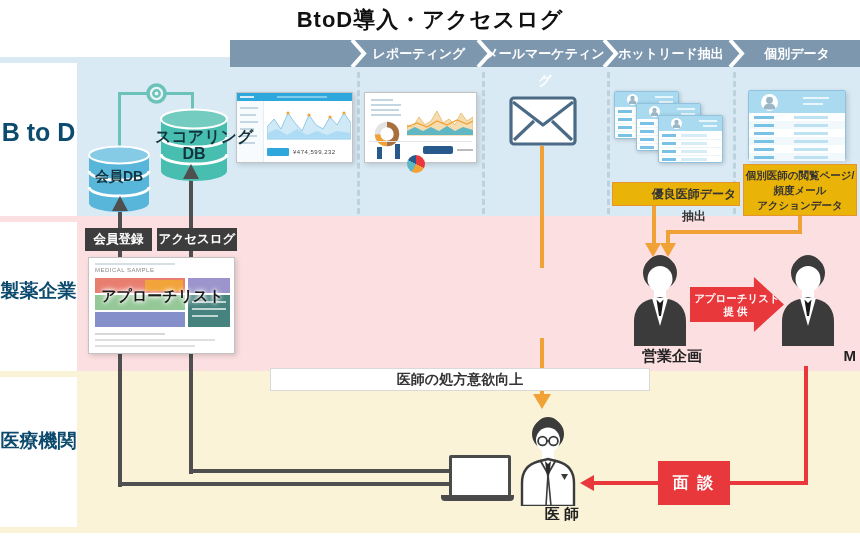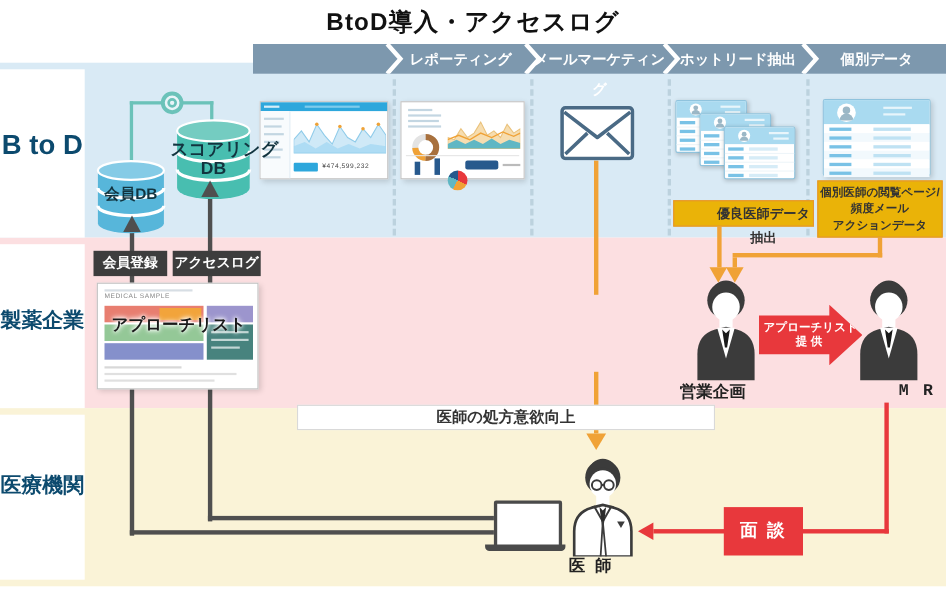--- a/index.html
+++ b/index.html
@@ -22,21 +22,21 @@
   .redline{position:absolute;background:#e8383c;z-index:3;}
   .tri{position:absolute;width:0;height:0;z-index:3;}
   .tri-up-dk{border-left:8px solid transparent;border-right:8px solid transparent;border-bottom:15px solid #4f4f4f;}
   .tri-down-or{border-left:9px solid transparent;border-right:9px solid transparent;border-top:15px solid #f0a236;}
   .tri-left-red{border-top:8px solid transparent;border-bottom:8px solid transparent;border-right:14px solid #e8383c;z-index:4;}
   .blackbox{position:absolute;background:#3d3d3d;color:#fff;font-weight:bold;font-size:12.5px;text-align:center;z-index:4;}
   .orangebox{position:absolute;background:#eab308;border:1px solid #e6952e;color:#333;font-weight:bold;text-align:center;z-index:4;box-sizing:border-box;}
   .cyl-label{position:absolute;text-align:center;font-weight:bold;color:#12343f;z-index:5;white-space:nowrap;}
   .screenshot{position:absolute;background:#fff;border:1px solid #c3c3c3;box-shadow:2px 2px 5px rgba(0,0,0,.15);z-index:3;box-sizing:border-box;}
   .minibar{position:absolute;background:#c3d6e2;height:2px;}
-  .person-label{position:absolute;text-align:left;font-weight:bold;font-size:15px;color:#222;z-index:5;font-family:Liberation Mono, monospace;}
+  .person-label{position:absolute;text-align:right;font-weight:bold;font-size:15px;color:#222;z-index:5;}
   .whitebar{position:absolute;left:270px;top:368px;width:380px;height:23px;background:#fff;border:1px solid #d9d9d9;box-sizing:border-box;text-align:center;line-height:21px;font-weight:bold;font-size:14px;color:#333;z-index:6;}
   .mini-card{position:absolute;width:65px;height:48px;background:#fff;border:1px solid #8fc3dd;border-radius:2px;box-shadow:1px 1px 4px rgba(0,0,0,.2);box-sizing:border-box;}
   .mini-card .hd{position:absolute;top:0;left:0;right:0;height:15px;background:#a9daf0;}
   .mini-card .av{position:absolute;top:2px;left:12px;width:11px;height:11px;border-radius:50%;background:#fff;overflow:hidden;}
   .mini-card .nm{position:absolute;right:5px;background:#e8f5fb;height:2px;width:18px;}
   .mini-card .row{position:absolute;left:0;right:0;height:8px;border-bottom:1px solid #eef5f9;}
   .mini-card .lb{position:absolute;left:3px;top:2.5px;width:14px;height:3px;background:#79c2e6;}
   .mini-card .vb{position:absolute;left:22px;top:2.5px;width:26px;height:3px;background:#d6ecf7;}
   .bigrow{position:absolute;left:0;right:0;height:8px;}
   .bigrow .lb{position:absolute;left:5px;top:2.5px;width:20px;height:3px;background:#79c2e6;}

